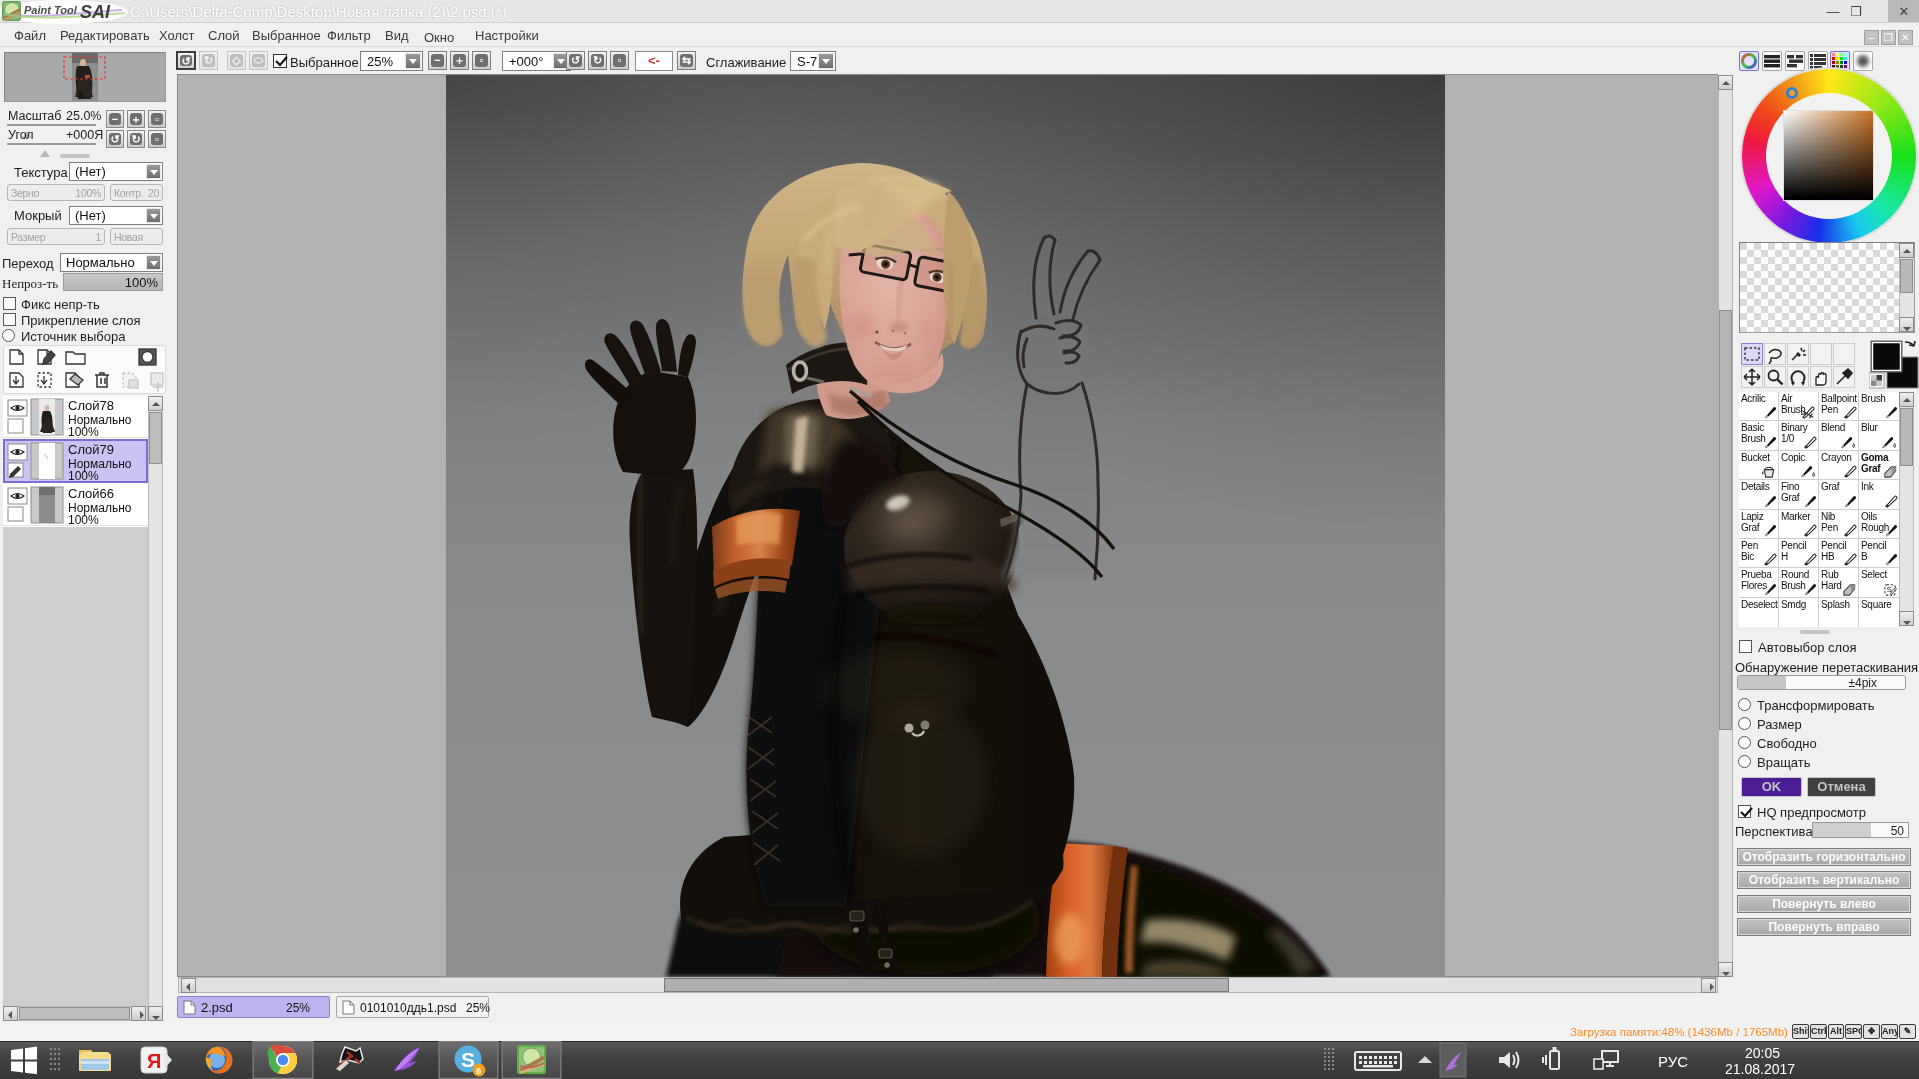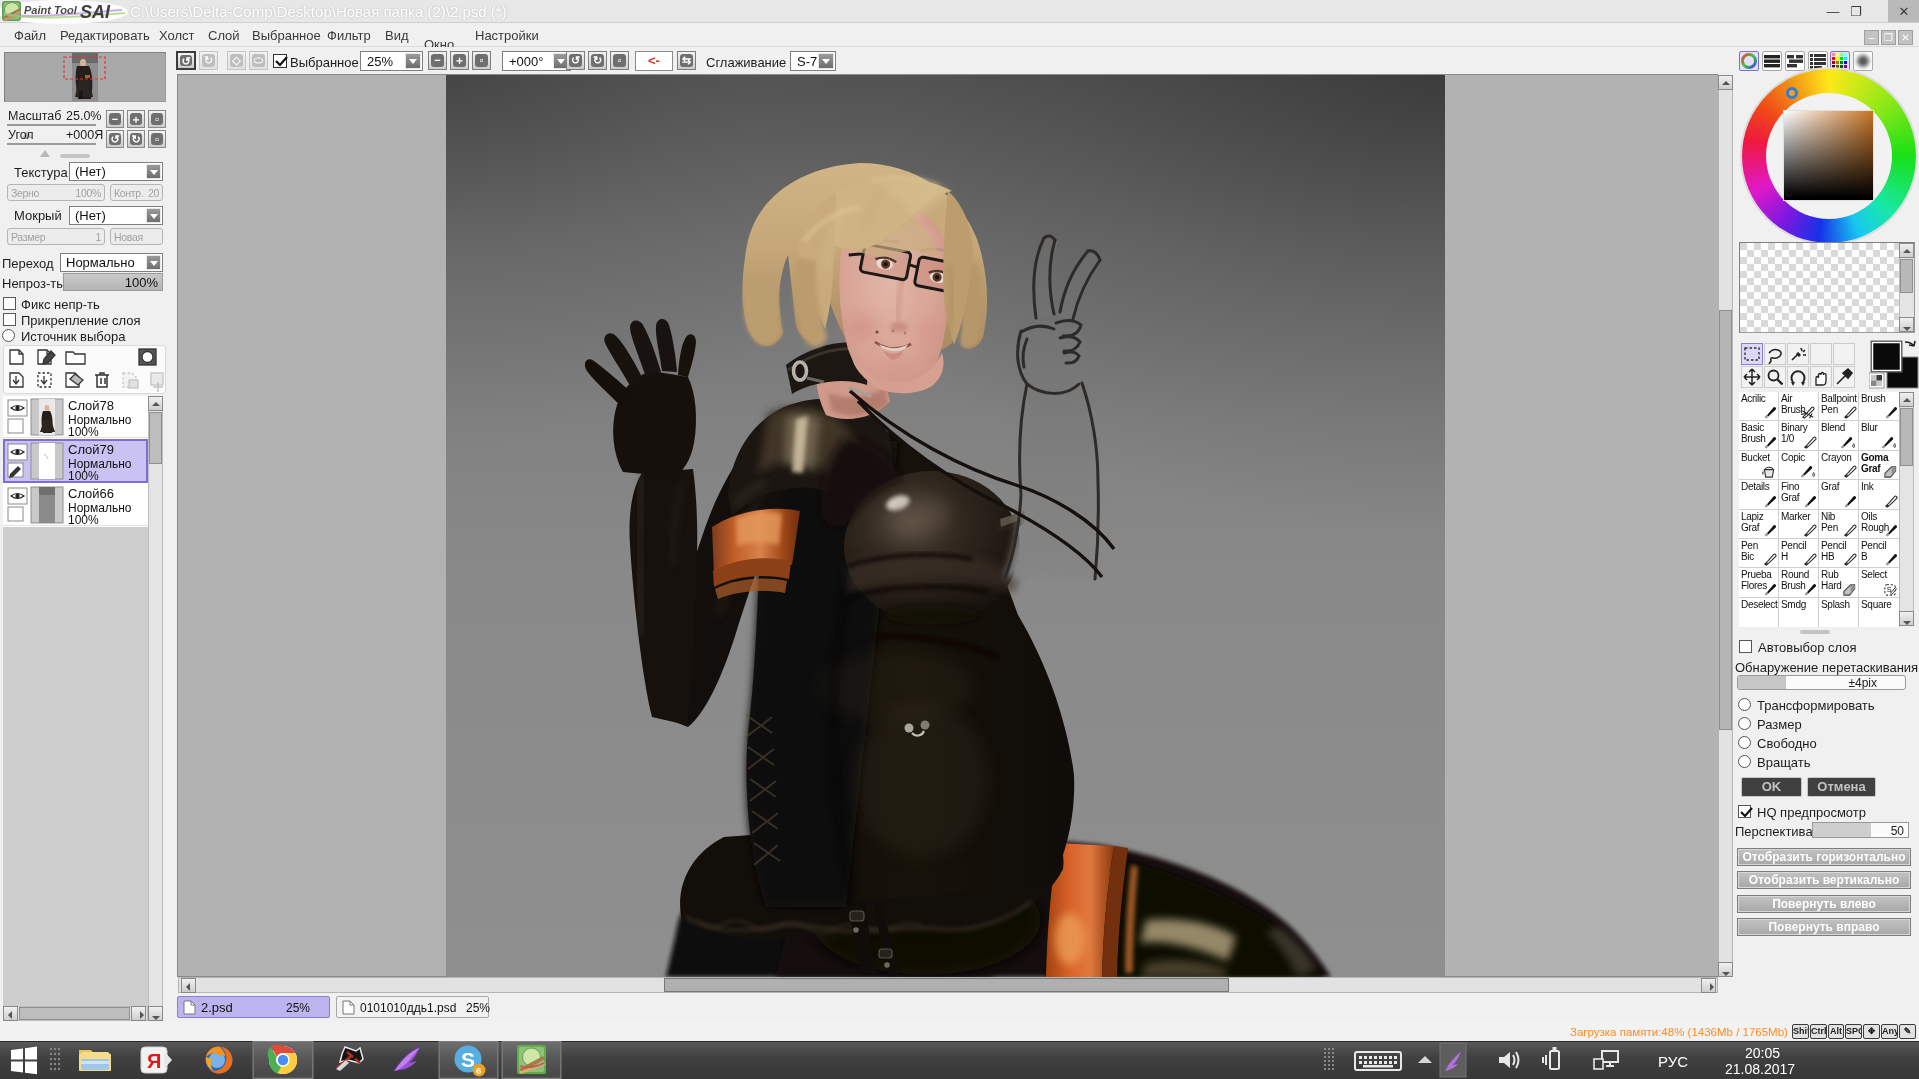--- a/index.html
+++ b/index.html
@@ -66,21 +66,21 @@
   </svg>
 
   <div class="abs" id="menubar"></div>
   <div class="menuitem" style="left:14px;top:28px;">Файл</div>
   <div class="menuitem" style="left:60px;top:28px;">Редактировать</div>
   <div class="menuitem" style="left:159px;top:28px;">Холст</div>
   <div class="menuitem" style="left:208px;top:28px;">Слой</div>
   <div class="menuitem" style="left:252px;top:28px;">Выбранное</div>
   <div class="menuitem" style="left:327px;top:28px;">Фильтр</div>
   <div class="menuitem" style="left:385px;top:28px;">Вид</div>
-  <div class="menuitem" style="left:424px;top:37px;">Окно</div>
+  <div class="menuitem" style="left:424px;top:30px;">Окно</div>
   <div class="menuitem" style="left:475px;top:28px;">Настройки</div>
   <div class="mwbtn" style="left:1864px;top:30px;">–</div>
   <div class="mwbtn" style="left:1881px;top:30px;">❐</div>
   <div class="mwbtn" style="left:1898px;top:30px;">✕</div>
 
   <div id="leftpanel" class="abs" style="left:0;top:47px;width:176px;height:975px;background:#f0f0f0;"></div>
 
   <div class="abs sunk" style="left:4px;top:52px;width:162px;height:50px;background:#a9a9a9;overflow:hidden;">
     <svg width="160" height="48" viewBox="0 0 160 48">
       <rect x="0" y="0" width="160" height="48" fill="#a9a9a9"></rect>
@@ -137,21 +137,21 @@
       <span class="arr"></span>
     </div>
   <div class="pillbtn" style="left:7px;top:228px;width:98px;"><span>Размер</span><span style="float:right">1</span></div>
   <div class="pillbtn" style="left:110px;top:228px;width:53px;"><span>Новая</span><span style="float:right">100</span></div>
 
   <div class="lbl" style="left:2px;top:256px;">Переход</div>
   <div class="combo" style="left:60px;top:253px;width:103px;height:19px;">
       <span style="position:absolute;left:5px;top:1px;">Нормально</span>
       <span class="arr"></span>
     </div>
-  <div class="lbl" style="left:2px;top:276px;">Непроз-ть</div>
+  <div class="lbl" style="left:2px;top:276px;font-family:Liberation Serif, serif;">Непроз-ть</div>
   <div class="abs" style="left:63px;top:273px;width:100px;height:18px;border:1px solid #9a9a9a;background:linear-gradient(#c9c9c9,#b4b4b4);">
     <span style="position:absolute;right:4px;top:1px;font-size:13px;color:#111;">100%</span>
     </div>
 
   <div class="cb" style="left:3px;top:297px;"></div>
     <div class="lbl" style="left:21px;top:297px;">Фикс непр-ть</div>
   <div class="cb" style="left:3px;top:313px;"></div>
     <div class="lbl" style="left:21px;top:313px;">Прикрепление слоя</div>
   <div class="radio" style="left:2px;top:329px;"></div>
     <div class="lbl" style="left:21px;top:329px;">Источник выбора</div>
@@ -819,21 +819,21 @@
     <span class="abs" style="right:28px;top:0px;font-size:12px;color:#222;">±4pix</span>
   </div>
   <div class="radio" style="left:1738px;top:698px;"></div>
     <div class="lbl" style="left:1757px;top:698px;">Трансформировать</div>
   <div class="radio" style="left:1738px;top:717px;"></div>
     <div class="lbl" style="left:1757px;top:717px;">Размер</div>
   <div class="radio" style="left:1738px;top:736px;"></div>
     <div class="lbl" style="left:1757px;top:736px;">Свободно</div>
   <div class="radio" style="left:1738px;top:755px;"></div>
     <div class="lbl" style="left:1757px;top:755px;">Вращать</div>
-  <div class="abs" style="left:1741px;top:777px;width:61px;height:20px;background:#404040;border:1px solid #c6c6c6;border-radius:2px;color:#c2c2c2;font-weight:bold;font-size:13px;text-align:center;line-height:18px;">OK</div>
+  <div class="abs" style="left:1741px;top:777px;width:61px;height:20px;background:#4c1d95;border:1px solid #c6c6c6;border-radius:2px;color:#c2c2c2;font-weight:bold;font-size:13px;text-align:center;line-height:18px;">OK</div>
   <div class="abs" style="left:1807px;top:777px;width:69px;height:20px;background:#404040;border:1px solid #c6c6c6;border-radius:2px;color:#c2c2c2;font-weight:bold;font-size:13px;text-align:center;line-height:18px;">Отмена</div>
   <div class="cb" style="left:1738px;top:805px;"></div>
   <svg class="abs" style="left:1739px;top:805px;" width="14" height="14">
       <path d="M2 7 l4 4 7 -8" stroke="#111" stroke-width="2.2" fill="none"></path>
     </svg>
   <div class="lbl" style="left:1757px;top:805px;">HQ предпросмотр</div>
   <div class="lbl" style="left:1735px;top:824px;">Перспектива</div>
   <div class="abs" style="left:1812px;top:822px;width:97px;height:16px;border:1px solid #999;background:#fafafa;overflow:hidden;">
     <div class="abs" style="left:0;top:0;width:58px;height:16px;background:#cecece;"></div>
     <span class="abs" style="right:4px;top:1px;font-size:12px;color:#222;">50</span>

